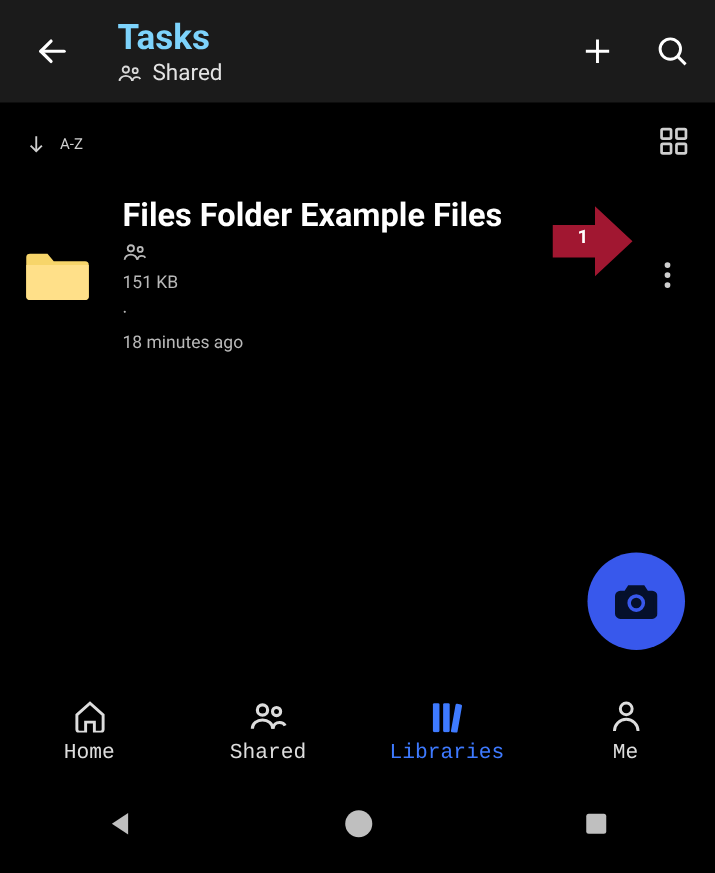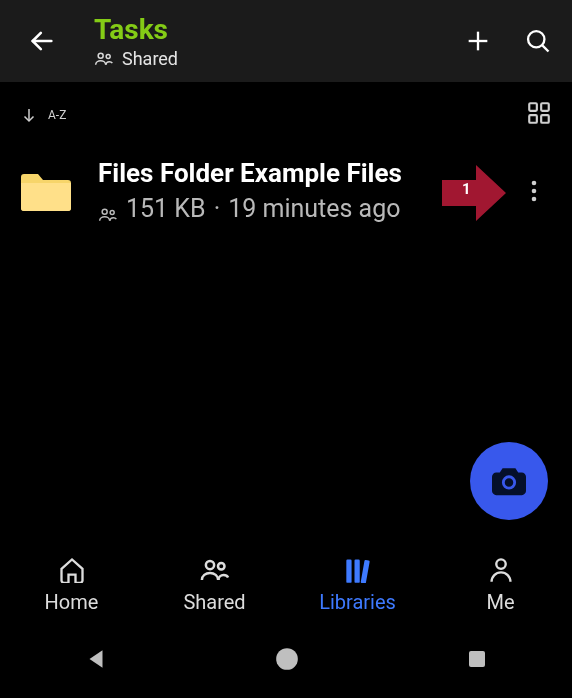--- a/index.html
+++ b/index.html
@@ -29,21 +29,21 @@
     justify-content: center;
     cursor: pointer;
   }
   .title-block {
     flex: 1;
     margin-left: 28px;
   }
   .title-text {
     font-size: 28px;
     font-weight: 700;
-    color: #84cc16;
+    color: #7dd3fc;
   }
   .subtitle-row {
     display: flex;
     align-items: center;
     gap: 8px;
     margin-top: 2px;
   }
   .subtitle-text {
     font-size: 18px;
     color: #e4e4e4;
@@ -104,25 +104,26 @@
     margin-left: 24px;
     min-width: 0;
   }
   .item-title {
     font-size: 26px;
     font-weight: 700;
     color: #fff;
   }
   .item-meta {
     display: flex;
-    align-items: flex-end;
+    align-items: flex-start;
     gap: 8px;
     margin-top: 6px;
     color: #b9b9b9;
-    font-size: 25px;
+    font-size: 14px;
+    flex-direction: column;
   }
   .meta-sep { color: #b9b9b9; }
   .item-more {
     width: 40px;
     height: 40px;
     display: flex;
     align-items: center;
     justify-content: center;
     cursor: pointer;
   }
@@ -173,22 +174,23 @@
   }
   .nav-item {
     display: flex;
     flex-direction: column;
     align-items: center;
     gap: 6px;
     cursor: pointer;
     flex: 1;
   }
   .nav-label {
-    font-size: 20px;
+    font-size: 17px;
     color: #ddd;
+    font-family: Liberation Mono, monospace;
   }
   .nav-item.active .nav-label { color: #3e7aff; }
   .nav-icon { height: 28px; display:flex; align-items:center; }
 
   
   .sys-nav {
     position: absolute;
     bottom: 0;
     left: 0;
     width: 100%;
@@ -268,21 +270,21 @@
       <div class="item-title">Files Folder Example Files</div>
       <div class="item-meta">
         <svg width="20" height="16" viewBox="0 0 24 16" fill="none" stroke="#b9b9b9" stroke-width="1.8">
             <circle cx="8" cy="4" r="3"></circle>
             <circle cx="17" cy="5" r="2.4"></circle>
             <path d="M2 15c0-3 3-5 6-5s6 2 6 5"></path>
             <path d="M14.5 15c0-2.2 1.8-3.8 4-3.8 1.5 0 2.8.7 3.5 1.8"></path>
           </svg>
         <span>151 KB</span>
         <span class="meta-sep">·</span>
-        <span>19 minutes ago</span>
+        <span>18 minutes ago</span>
       </div>
     </div>
     <div class="item-more">
       <svg width="6" height="24" viewBox="0 0 6 24" fill="#cfcfcf">
           <circle cx="3" cy="4" r="2.3"></circle>
           <circle cx="3" cy="12" r="2.3"></circle>
           <circle cx="3" cy="20" r="2.3"></circle>
         </svg>
     </div>
   </div>

